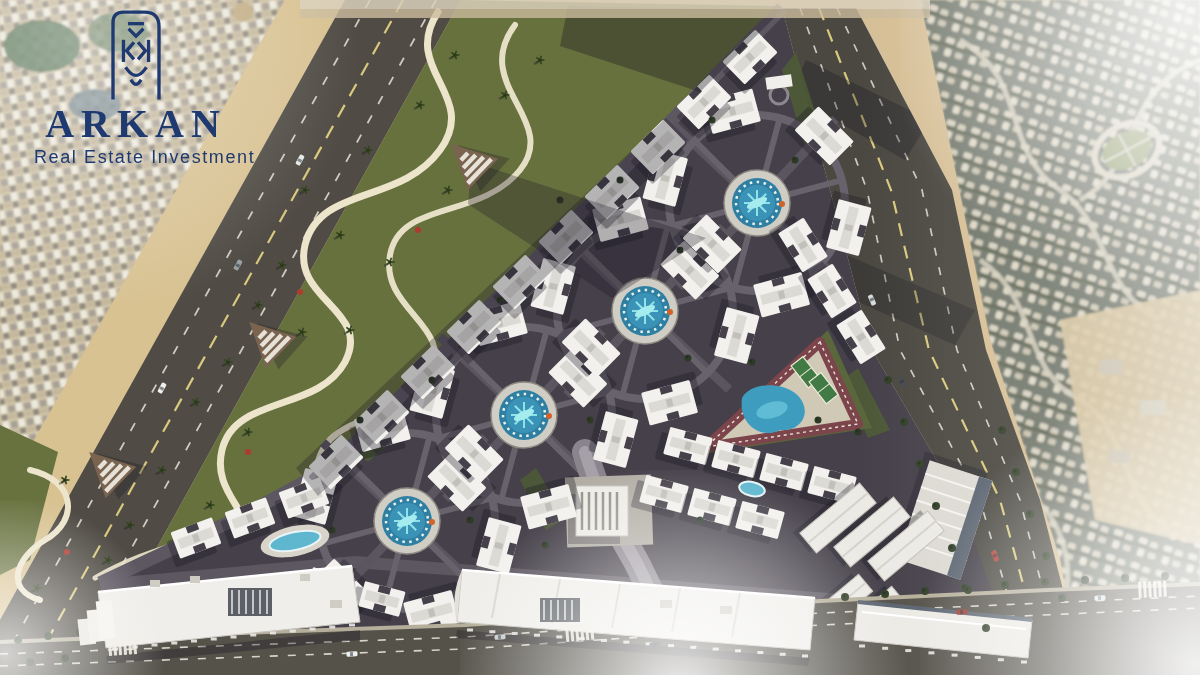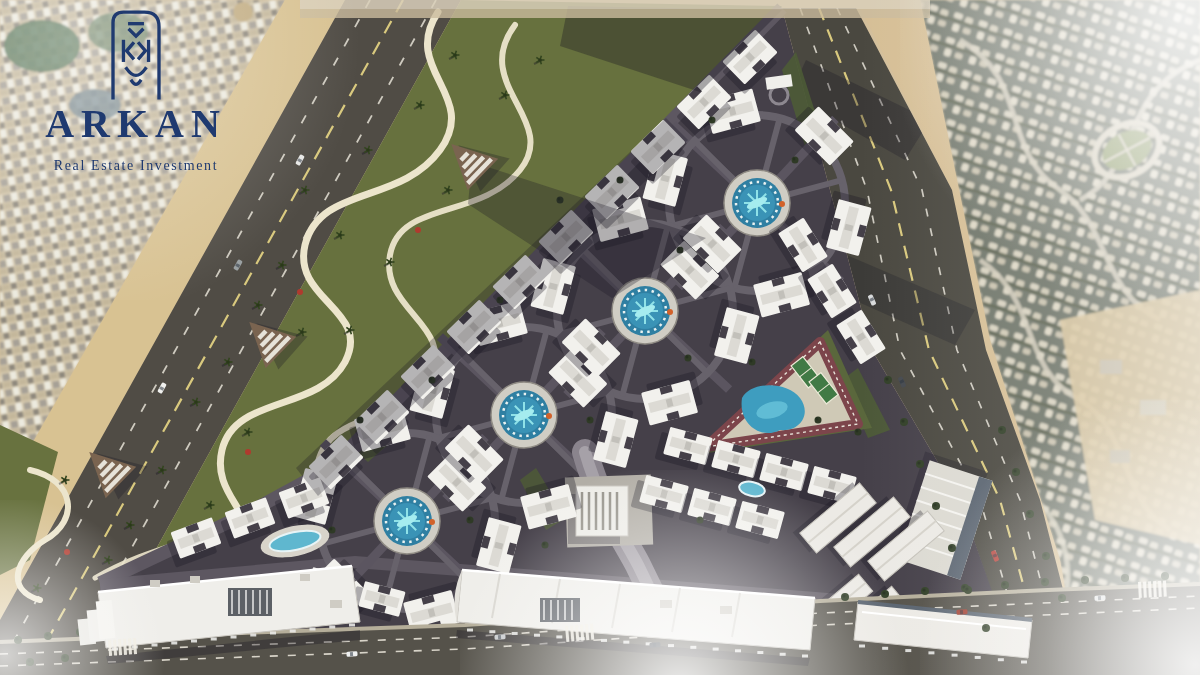--- a/index.html
+++ b/index.html
@@ -3,22 +3,22 @@
 <meta charset="utf-8">
 <style>
   html,body{margin:0;padding:0;background:#222;}
   .stage{position:relative;width:1200px;height:675px;overflow:hidden;background:#fde047;
          font-family:"Liberation Sans",sans-serif;}
   .stage svg.scene{position:absolute;left:0;top:0;}
   .logo{position:absolute;left:34px;top:8px;width:204px;text-align:center;z-index:5;}
   .logo .mark{display:block;margin:0 auto;}
   .logo .name{font-family:"Liberation Serif",serif;font-weight:bold;font-size:40px;
               letter-spacing:7px;color:#1f3a70;line-height:1;margin-top:4px;white-space:nowrap;}
-  .logo .tagline{font-family:Liberation Serif, serif;font-size:14px;letter-spacing:1.6px;
-                 color:#1f3a70;margin-top:14px;white-space:nowrap;}
+  .logo .tagline{font-family:Liberation Sans, sans-serif;font-size:18px;letter-spacing:1.6px;
+                 color:#1f3a70;margin-top:3px;white-space:nowrap;}
 </style>
 </head>
 <body>
 
 <div class="stage">
 <svg class="scene" id="scene" width="1200" height="675" viewBox="0 0 1200 675">
   <defs>
     <pattern id="cityblocks" width="16" height="16" patternUnits="userSpaceOnUse" patternTransform="rotate(-10)">
       <rect width="16" height="16" fill="#d6c9ad"></rect>
       <rect x="1" y="1" width="7" height="7" fill="#a6a096"></rect>

